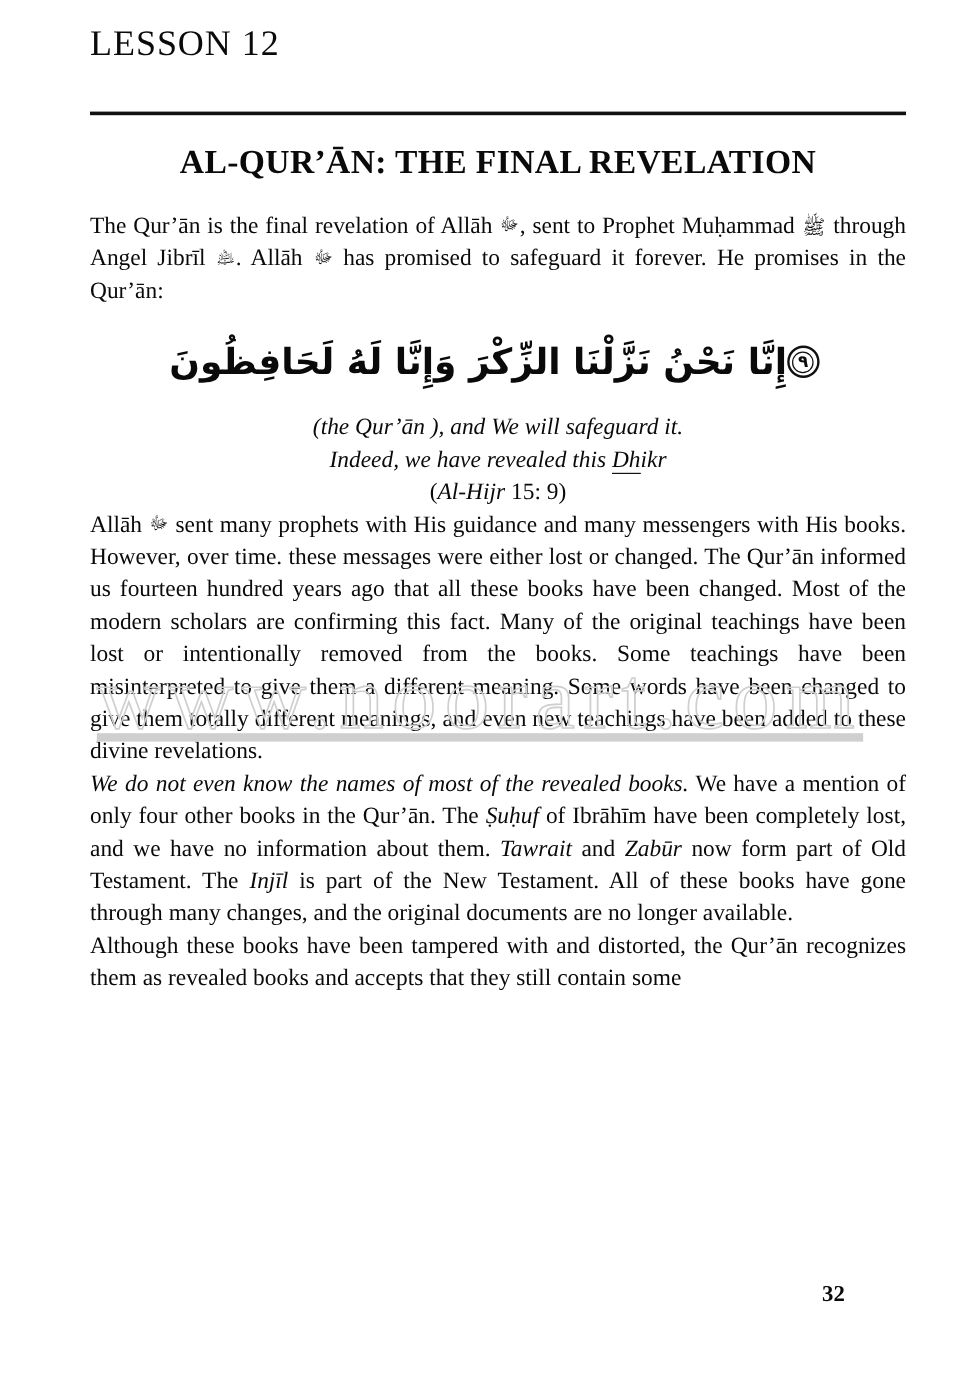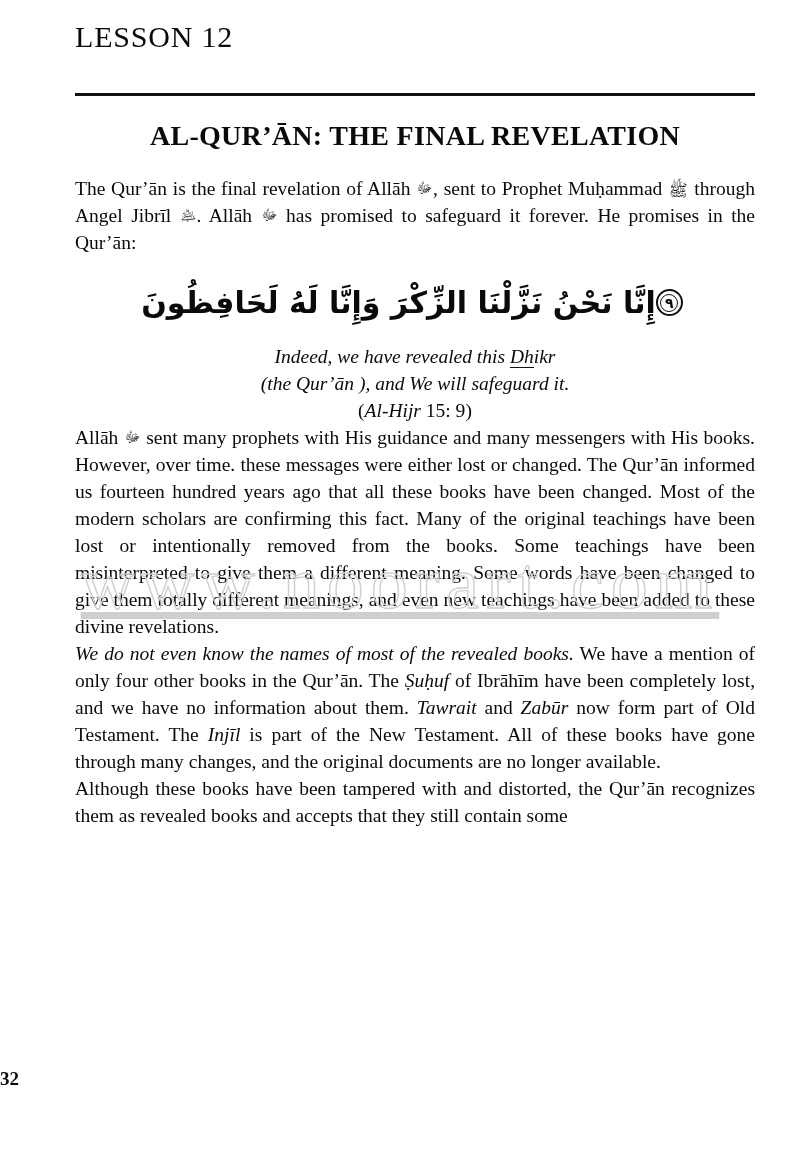--- a/index.html
+++ b/index.html
@@ -163,21 +163,21 @@
   .hon-jj { font-size: 15px; vertical-align: 2px; }
   .hon-saw { font-size: 17px; }
   .hon-as { font-size: 13px; vertical-align: 2px; }
 
   
   .folio {
     position: absolute;
     left: 0;
     top: 1068px;
     width: 704px;
-    text-align: left;
+    text-align: right;
     font-size: 19px;
     font-weight: bold;
     z-index: 2;
   }
 
   i, em { font-style: italic; }
 </style>
 </head>
 <body>
 
@@ -191,22 +191,22 @@
 
     <hr class="divider">
 
     <h2 class="chapter-title">AL-QUR’ĀN: THE FINAL REVELATION</h2>
 
     <p class="body para-1"><span>The Qur’ān is the final revelation of Allāh </span><span class="hon hon-jj">ﷻ</span><span>, sent to Prophet Muḥammad </span><span class="hon hon-saw">ﷺ</span><span> through Angel Jibrīl </span><span class="hon hon-as">﵇</span><span>. Allāh </span><span class="hon hon-jj">ﷻ</span><span> has promised to safeguard it forever. He promises in the Qur’ān:</span></p>
 
     <div class="ayah"><span class="ayah-mark"><span class="ring"></span><span class="num">٩</span></span><span>إِنَّا نَحْنُ نَزَّلْنَا الزِّكْرَ وَإِنَّا لَهُ لَحَافِظُونَ</span></div>
 
     <div class="translation">
+      <span class="tline">(the Qur’ān ), and We will safeguard it.</span>
       <span class="tline"><span>Indeed, we have revealed this </span><span class="u-dot">Dh</span><span>ikr</span></span>
-      <span class="tline">(the Qur’ān ), and We will safeguard it.</span>
       <span class="tline ref">(<em>Al-Hijr</em><span> 15: 9</span>)</span>
     </div>
 
     <p class="body para-2"><span>Allāh </span><span class="hon hon-jj">ﷻ</span><span> sent many prophets with His guidance and many messengers with His books.  However, over time. these messages were either lost or changed. The Qur’ān informed us fourteen hundred years ago that all these books have been changed.  Most of the modern scholars are confirming this fact.  Many of the original teachings have been lost or intentionally removed from the books.  Some teachings have been misinterpreted to give them a different meaning.  Some words have been changed to give them totally different meanings, and even new teachings have been added to these divine revelations.</span></p>
 
     <p class="body para-3"><em>We do not even know the names of most of the revealed books.</em><span>  We have a mention of only four other books in the Qur’ān. The </span><em>Ṣuḥuf</em><span> of Ibrāhīm have been completely lost, and we have no information about them. </span><em>Tawrait</em><span> and </span><em>Zabūr</em><span> now form part of Old Testament. The </span><em>Injīl</em><span> is part of the New Testament.  All of these books have gone through many changes, and the original documents are no longer available.</span></p>
 
     <p class="body para-4">Although these books have been tampered with and distorted, the Qur’ān recognizes them as revealed books and accepts that they still contain some</p>
 
   </div>

